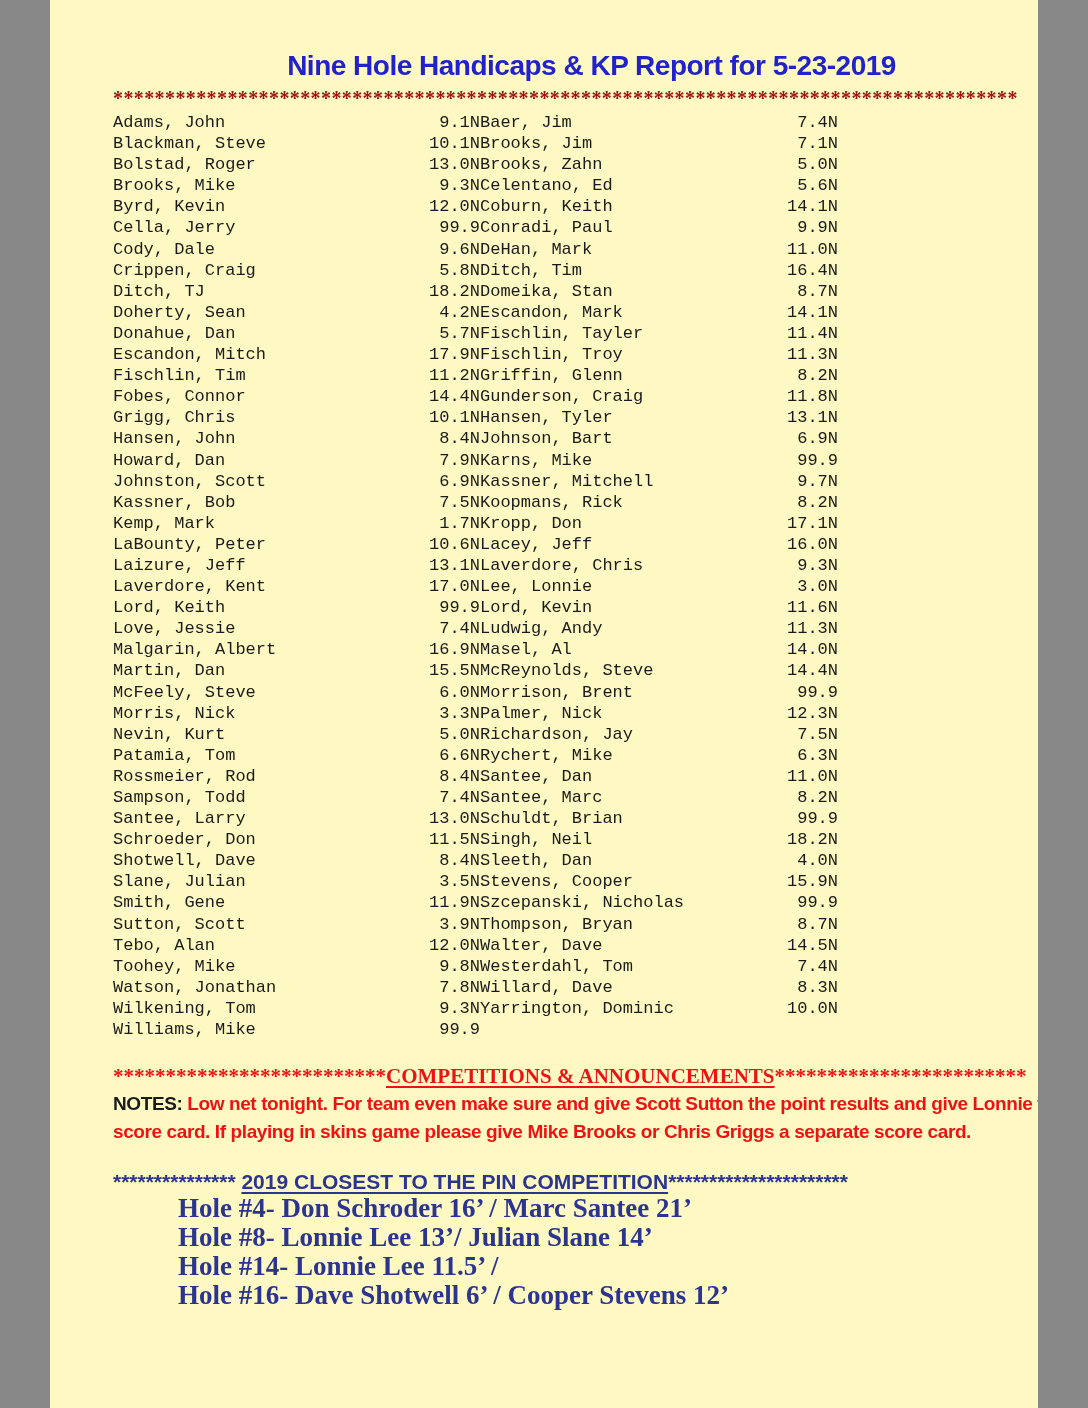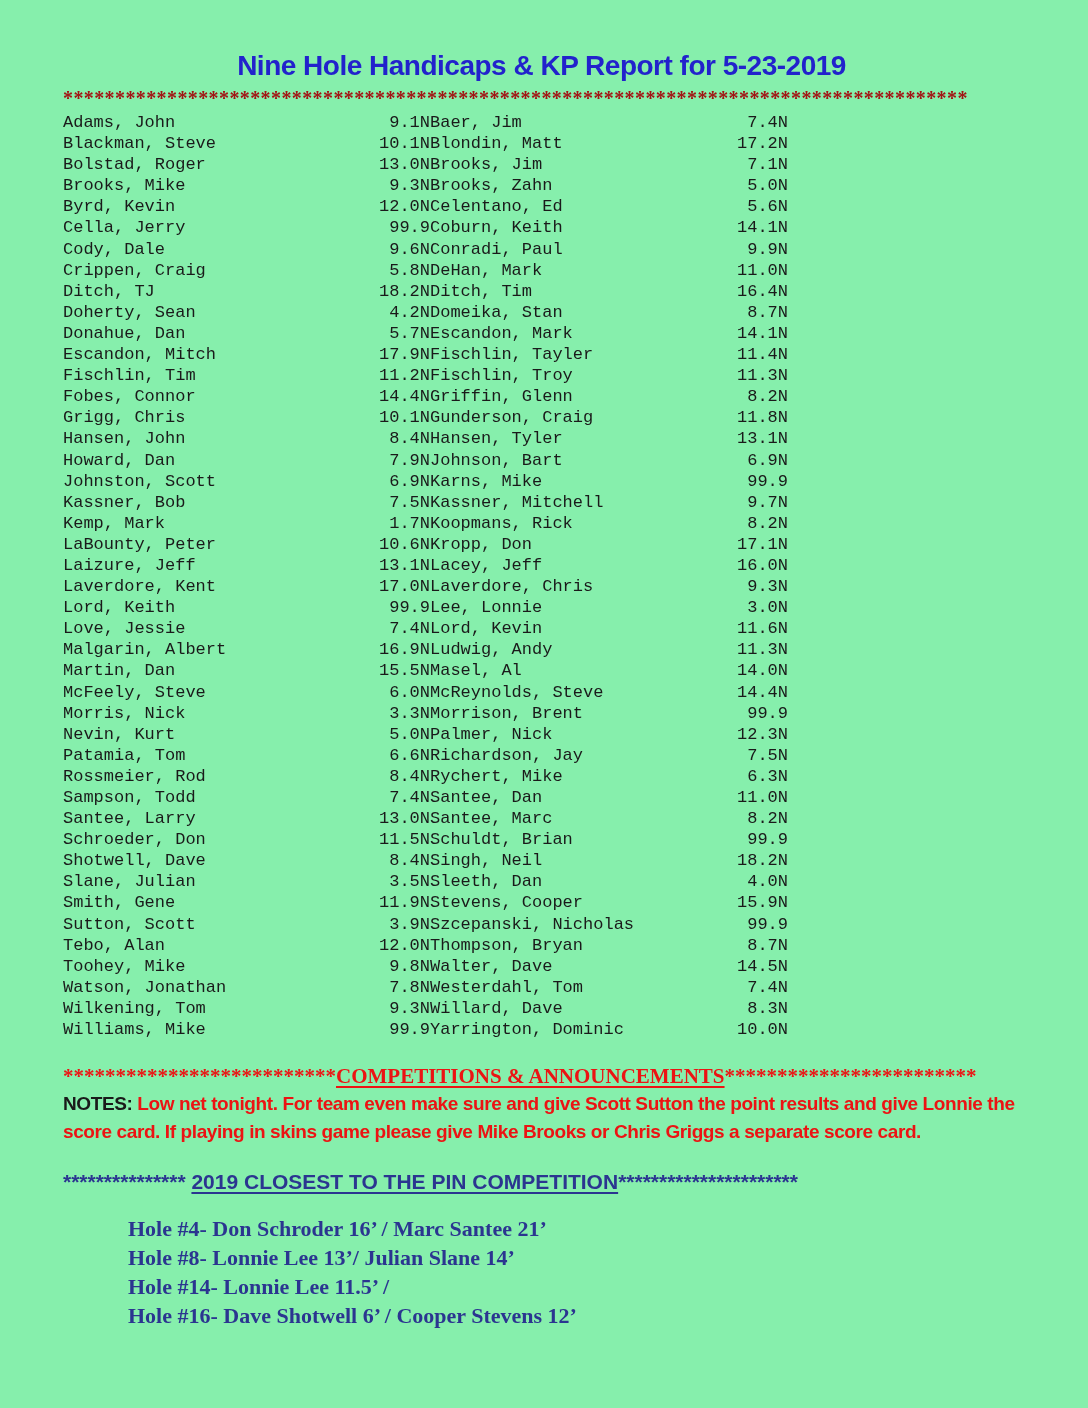--- a/index.html
+++ b/index.html
@@ -1,19 +1,19 @@
 <!DOCTYPE html>
 <html><head>
 <meta charset="utf-8">
 <style>
   html,body{margin:0;padding:0;background:#888;}
   .page{
     position:relative;
-    width:1088px;height:1408px;
-    background:#86efac;
+    width:988px;height:1408px;
+    background:#fef9c3;
     margin:0 auto;
     overflow:hidden;
     font-family:"Liberation Serif", serif;
   }
   .content{
     position:absolute;
     left:63px; top:50px;
     width:957px;
   }
   .title{
@@ -81,25 +81,24 @@
     color:#2B3590;
     white-space:nowrap;
     overflow:hidden;
   }
   .pin-row .heading{
     text-decoration:underline;
     text-decoration-thickness:2px;
     text-underline-offset:3px;
   }
   .holes{
-    margin-top:20px;
     margin-left:65px;
     font-family:"Liberation Serif", serif;
     font-weight:bold;
-    font-size:22px;
+    font-size:27px;
     line-height:29px;
     color:#2B3590;
   }
 </style>
 </head>
 <body>
 
 <div class="page">
   <div class="content">
 
@@ -331,24 +330,20 @@
             <span class="hc">99.9</span>
           </div>
         </div>
       <div class="roster-col">
 
           <div class="entry">
             <span class="nm">Baer, Jim</span>
             <span class="hc">7.4N</span>
           </div>
 
-          <div class="entry">
-            <span class="nm">Blondin, Matt</span>
-            <span class="hc">17.2N</span>
-          </div>
 
           <div class="entry">
             <span class="nm">Brooks, Jim</span>
             <span class="hc">7.1N</span>
           </div>
 
           <div class="entry">
             <span class="nm">Brooks, Zahn</span>
             <span class="hc">5.0N</span>
           </div>

